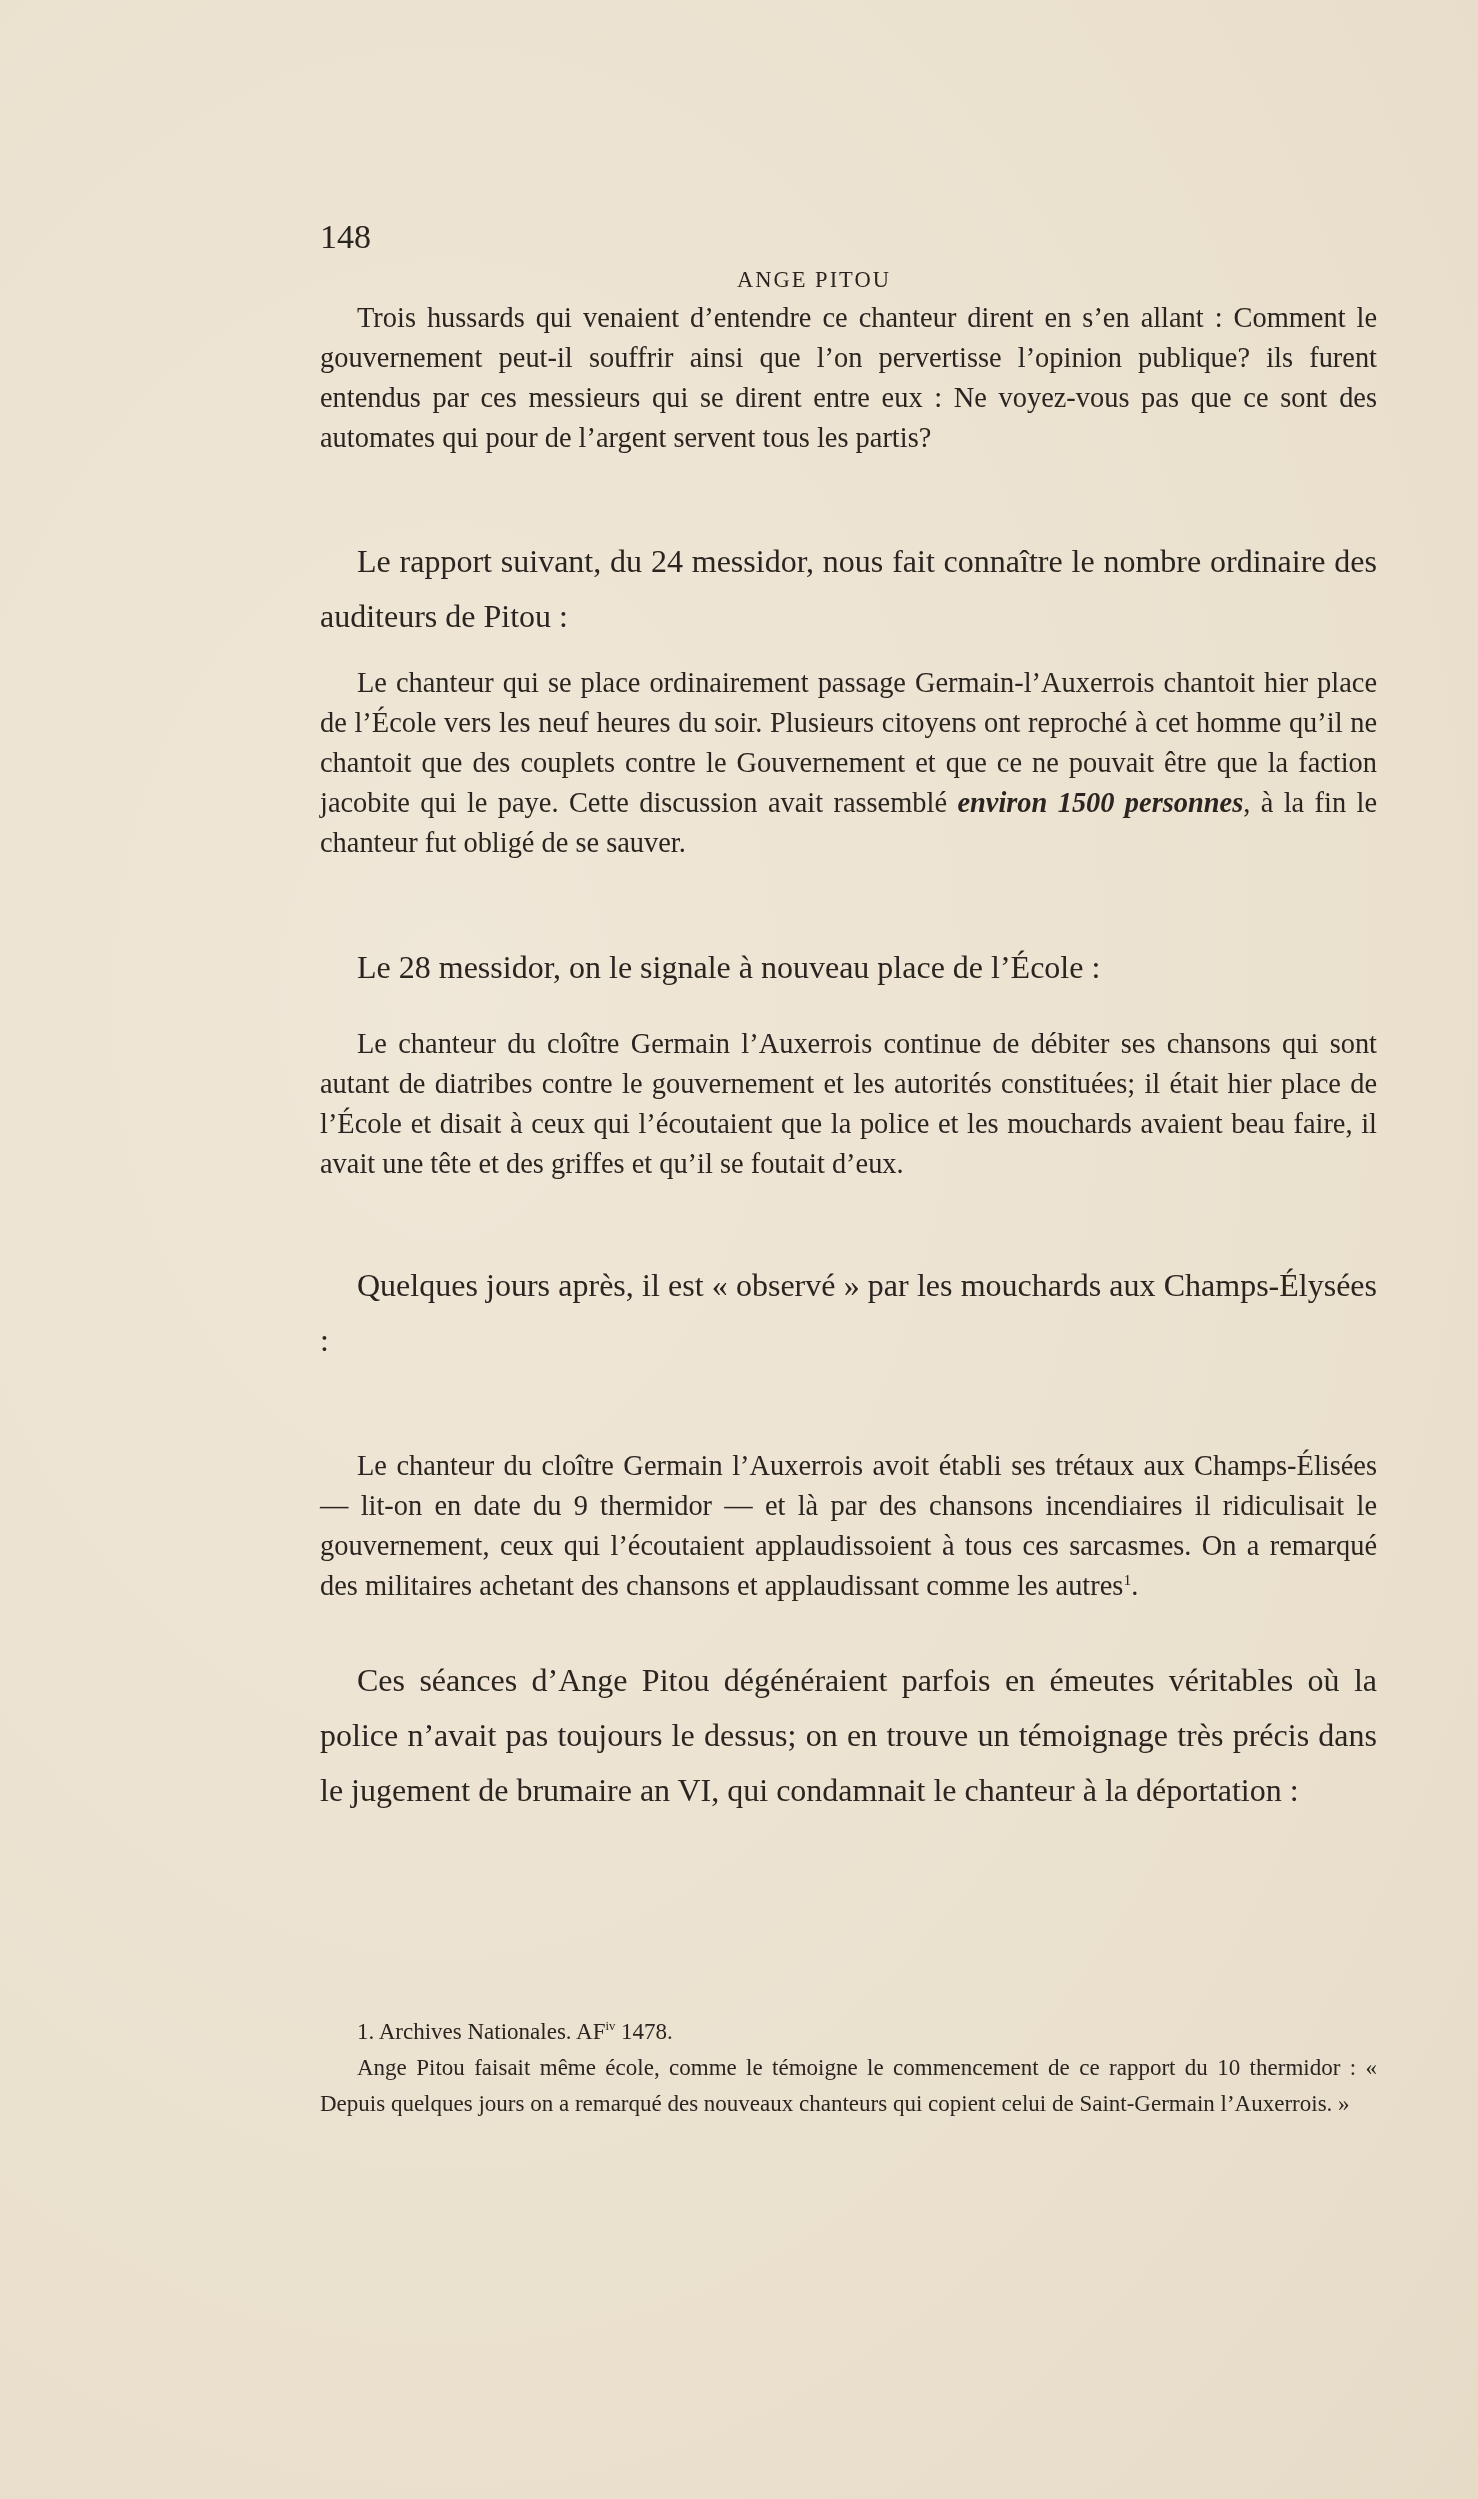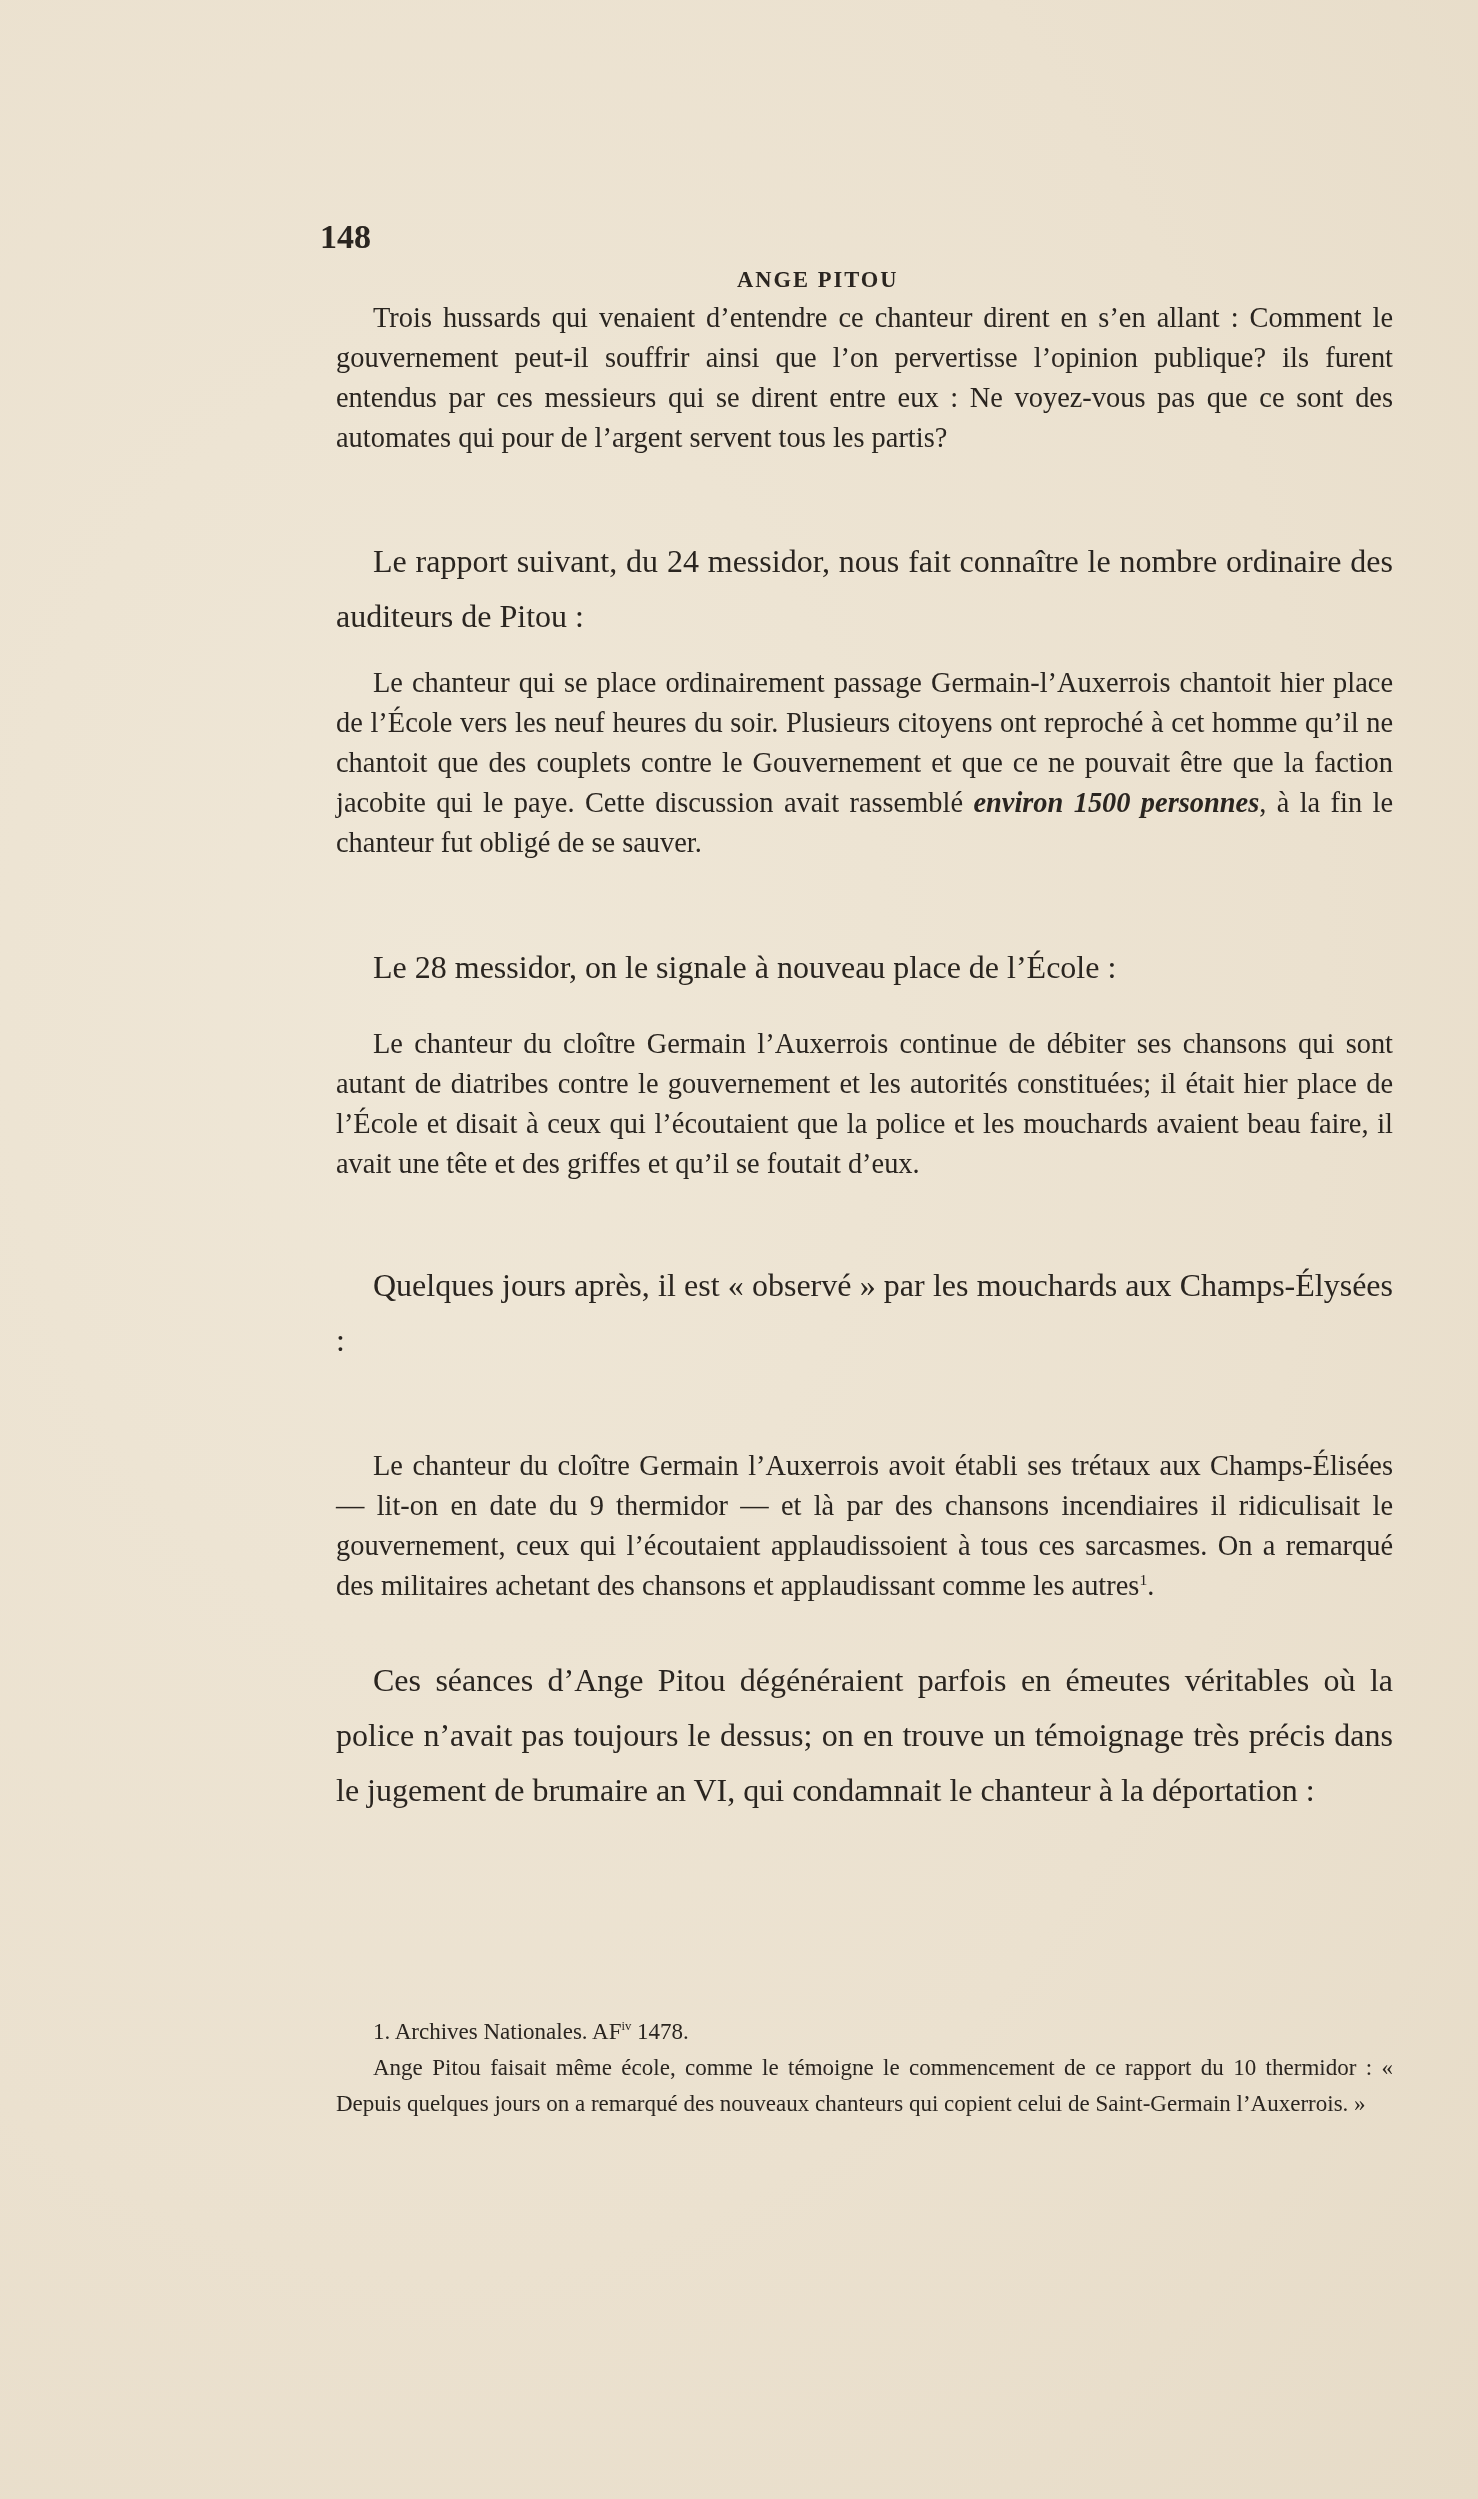--- a/index.html
+++ b/index.html
@@ -5,24 +5,24 @@
   html, body { margin: 0; padding: 0; }
   body {
     width: 1479px; height: 2500px;
     background: #ece3d2;
     background-image: radial-gradient(ellipse at 30% 40%, #efe7d7 0%, #ebe1cf 60%, #e6dbc7 100%);
     position: relative; overflow: hidden;
     font-family: "Liberation Serif", "DejaVu Serif", serif;
     color: #2a2520;
   }
   .page { position: absolute; left: 0; top: 0; width: 1479px; height: 2500px; }
-  .header { position: absolute; top: 218px; left: 320px; width: 1058px; height: 40px; font-weight: bold; }
+  .header { position: absolute; top: 218px; left: 320px; width: 1058px; height: 40px; }
   .page-number { position: absolute; left: 0; top: 0; font-size: 34px; }
   .running-title { position: absolute; left: 417px; top: 9.3px; font-size: 22.5px; letter-spacing: 2px; margin-top: 40px; }
-  .block { position: absolute; left: 320px; width: 1057px; text-align: justify; text-align-last: left; margin-left: 16px; }
+  .block { position: absolute; left: 320px; width: 1057px; text-align: justify; text-align-last: left; }
   .quote { font-size: 28.4px; line-height: 40px; }
   .narr { font-size: 32px; line-height: 55px; }
   .note { font-size: 23px; line-height: 36px; }
   p { margin: 0; text-indent: 37px; }
   .it { font-style: italic; font-weight: bold; }
   sup { font-size: 0.55em; line-height: 0; }
 </style>
 </head>
 <body>
 

